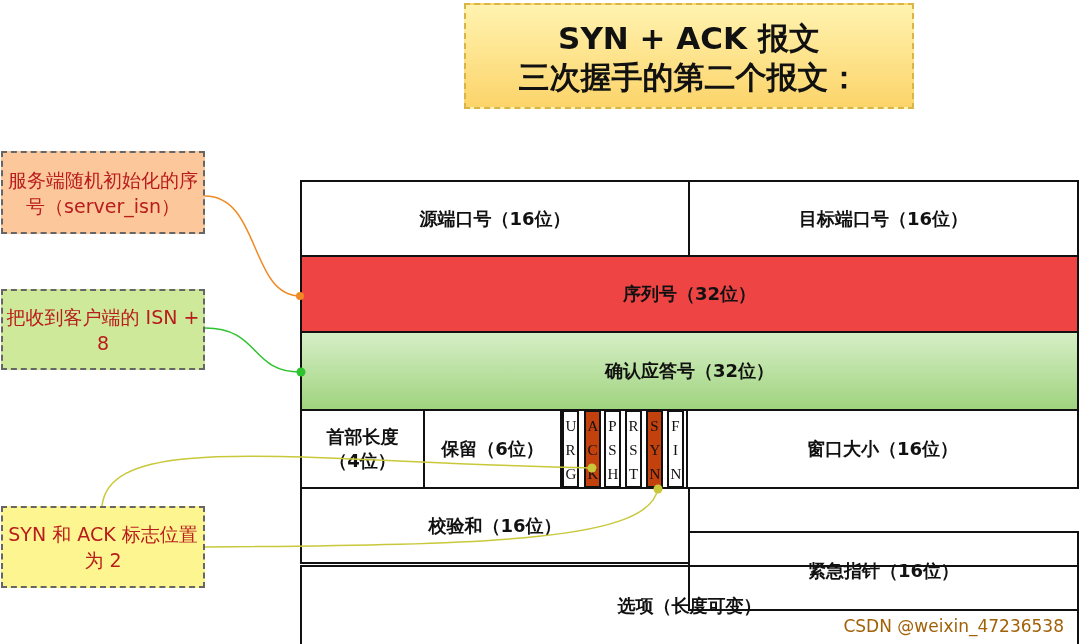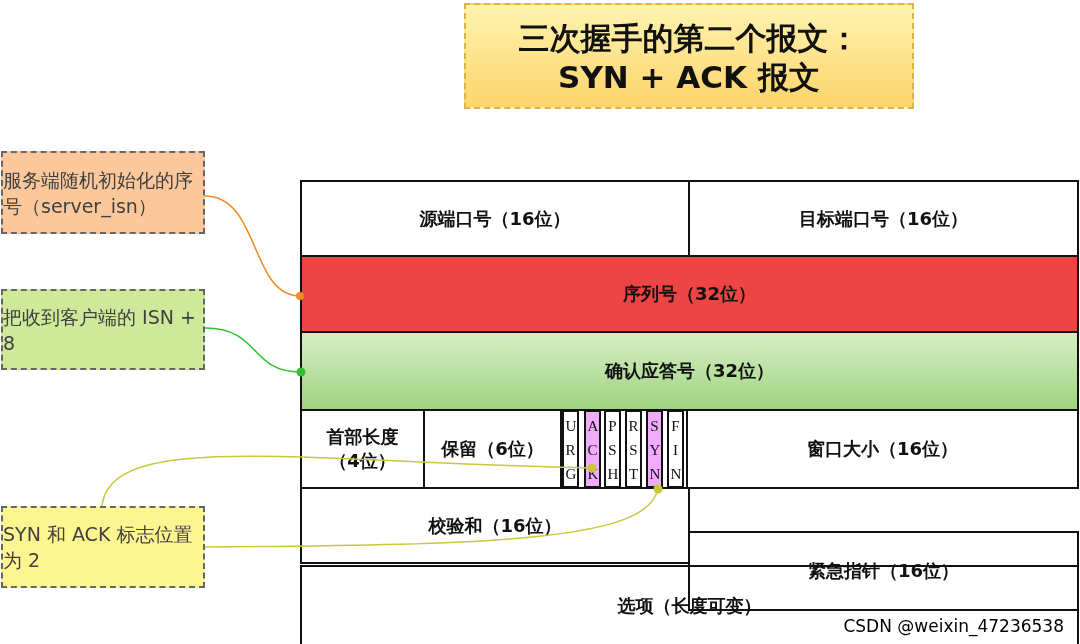--- a/index.html
+++ b/index.html
@@ -1,38 +1,38 @@
 <!DOCTYPE html>
 <html><head>
 <meta charset="utf-8">
 <style>
   html,body{margin:0;padding:0;background:#fff;}
   body{width:1080px;height:644px;position:relative;overflow:hidden;font-family:"DejaVu Sans",sans-serif;color:#111;}
   .title-box{position:absolute;left:464px;top:3px;width:450px;height:106px;box-sizing:border-box;
     border:2px dashed #d8b545;background:linear-gradient(#fff3b0,#fcd46a);text-align:center;
     font-weight:bold;font-size:31px;line-height:39px;padding-top:14px;}
   .note{position:absolute;box-sizing:border-box;border:2px dashed #666;font-size:19px;line-height:26px;
-    display:flex;align-items:center;justify-content:center;color:#404040;}
+    display:flex;align-items:center;justify-content:center;text-align:center;color:#b91c1c;}
   .n1{left:1px;top:151px;width:204px;height:83px;background:#fbc79b;}
   .n2{left:1px;top:289px;width:204px;height:81px;background:#cfe99a;}
   .n3{left:1px;top:506px;width:204px;height:82px;background:#fdf690;}
   .cell{position:absolute;box-sizing:border-box;border:2px solid #111;display:flex;align-items:center;justify-content:center;
     font-weight:bold;font-size:18px;text-align:center;}
   .flag{position:absolute;box-sizing:border-box;border:2px solid #111;top:410px;height:78px;width:17px;
     font-family:Liberation Serif, serif;font-size:15px;line-height:24px;text-align:center;padding-top:2px;}
-  .hl{background:#f0abfc;}
-  .wm{position:absolute;right:16px;bottom:8px;font-size:17px;color:#000000;}
+  .hl{background:#c2410c;}
+  .wm{position:absolute;right:16px;bottom:8px;font-size:17px;color:#a16207;}
   svg{position:absolute;left:0;top:0;}
 </style>
 </head>
 <body>
 
 <div class="title-box">
+  <div>SYN + ACK 报文</div>
   <div>三次握手的第二个报文：</div>
-  <div>SYN + ACK 报文</div>
 </div>
 
 <div class="note n1">服务端随机初始化的序号（server_isn）</div>
 <div class="note n2">把收到客户端的 ISN + 8</div>
 <div class="note n3">SYN 和 ACK 标志位置为 2</div>
 
 <div class="cell" style="left:300px;top:180px;width:390px;height:77px;">源端口号（16位）</div>
 <div class="cell" style="left:688px;top:180px;width:391px;height:77px;">目标端口号（16位）</div>
 <div class="cell" style="left:300px;top:255px;width:779px;height:78px;background:#ef4444;">序列号（32位）</div>
 <div class="cell" style="left:300px;top:331px;width:779px;height:80px;background:linear-gradient(#d6efc6,#9fd37e);">确认应答号（32位）</div>

